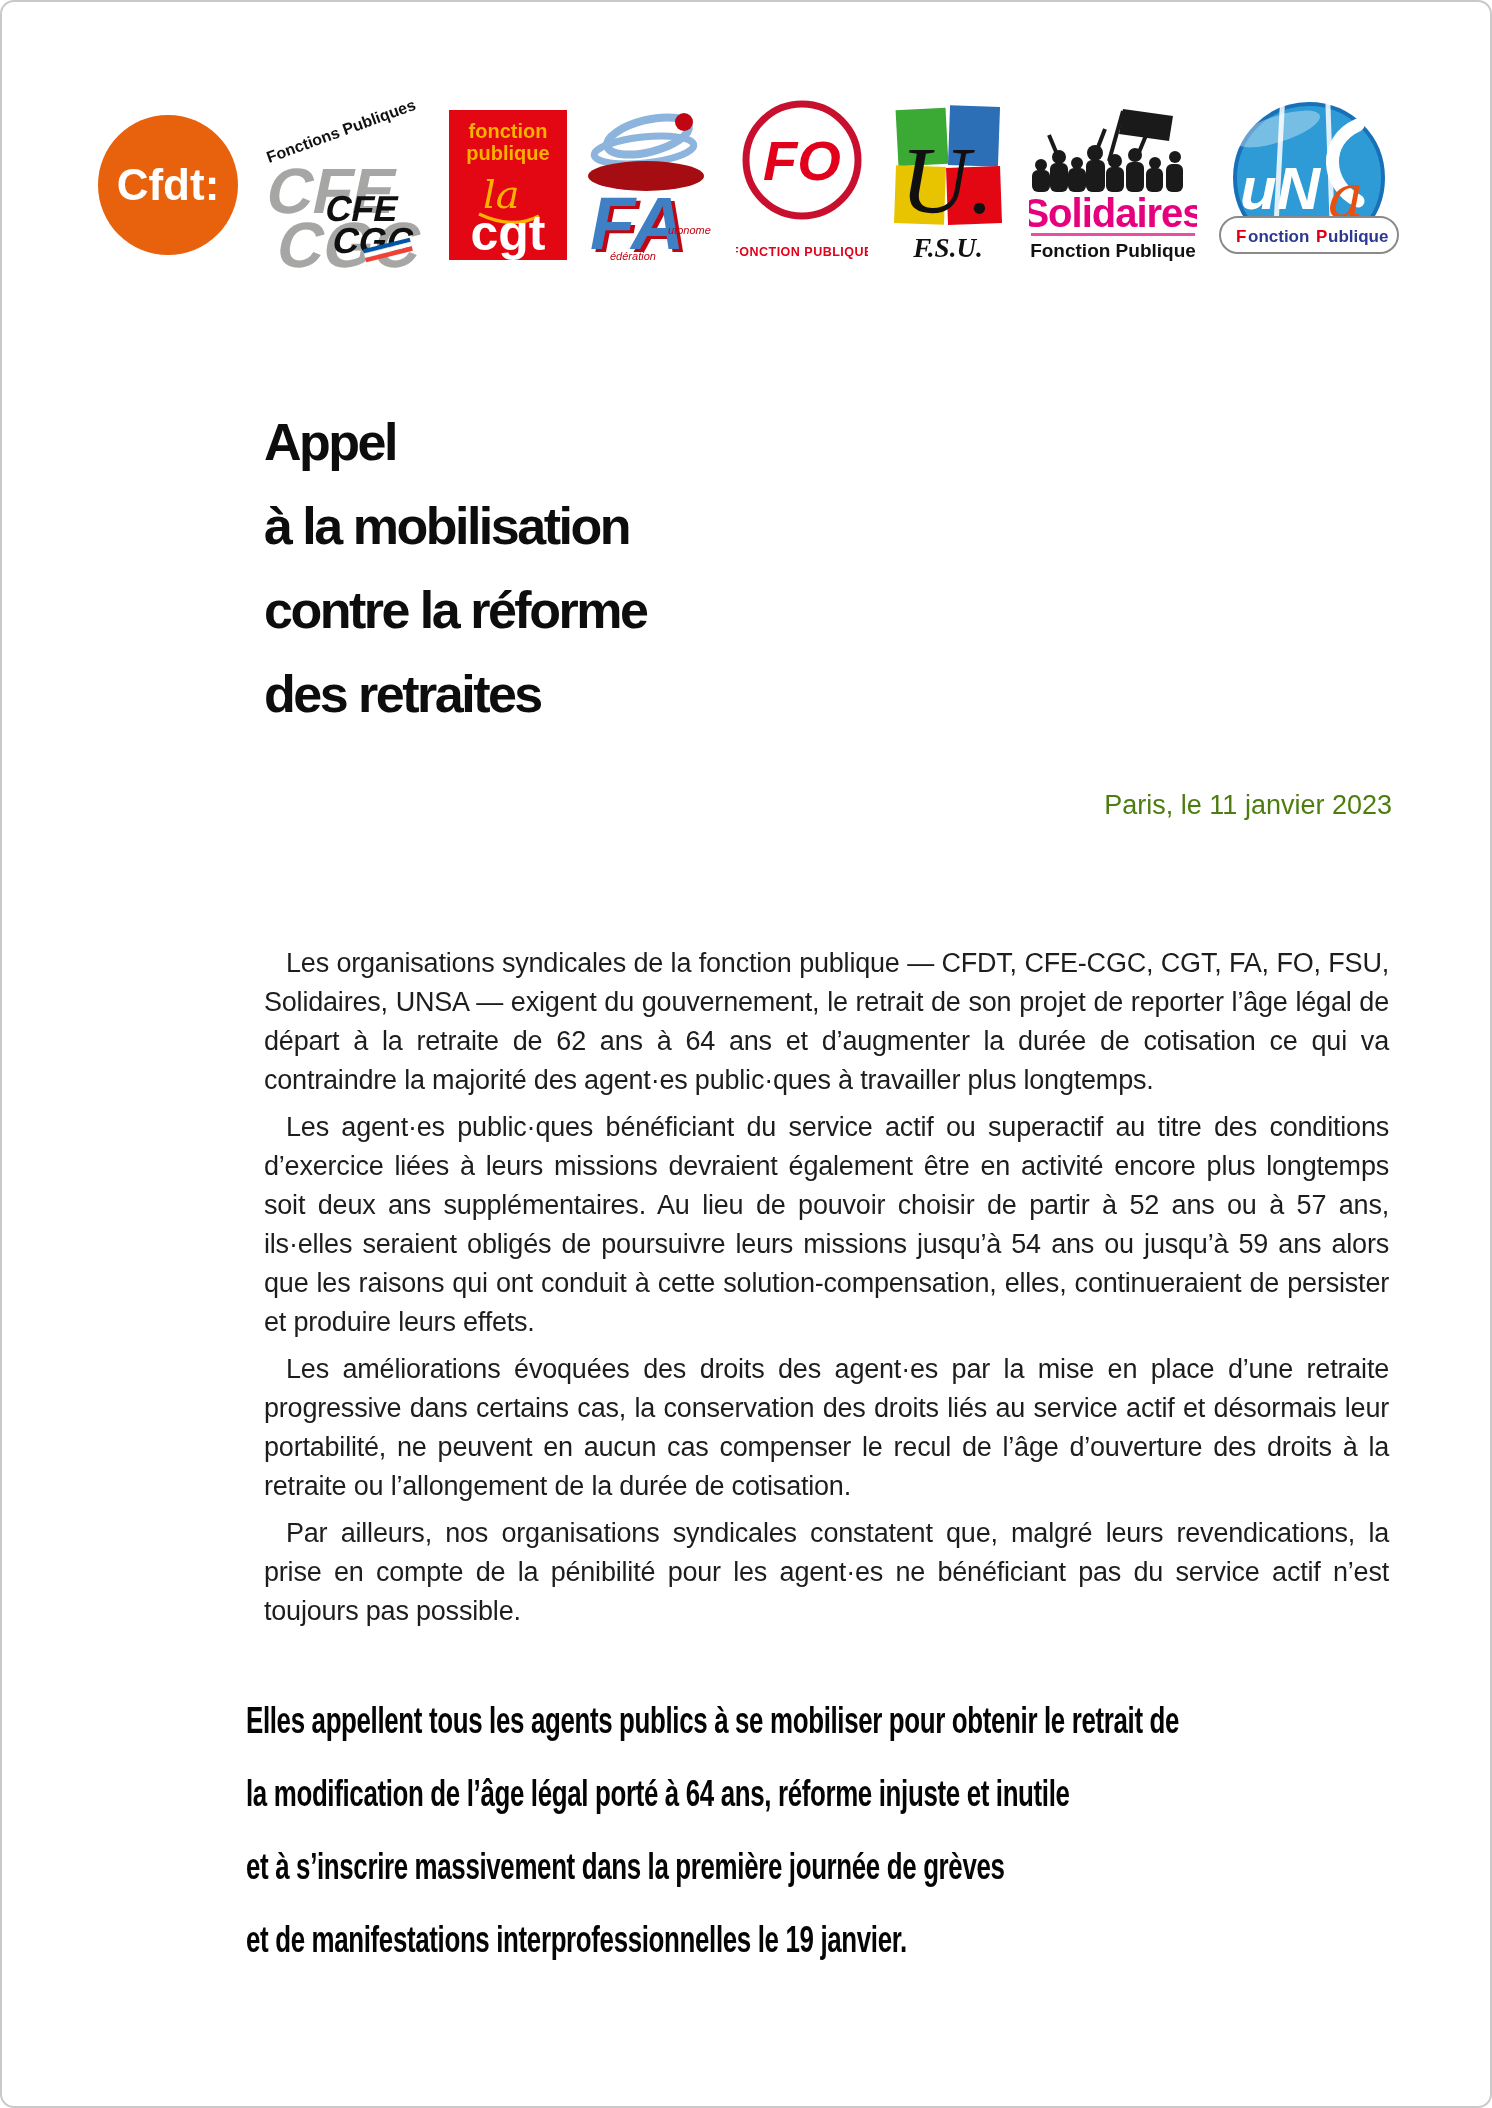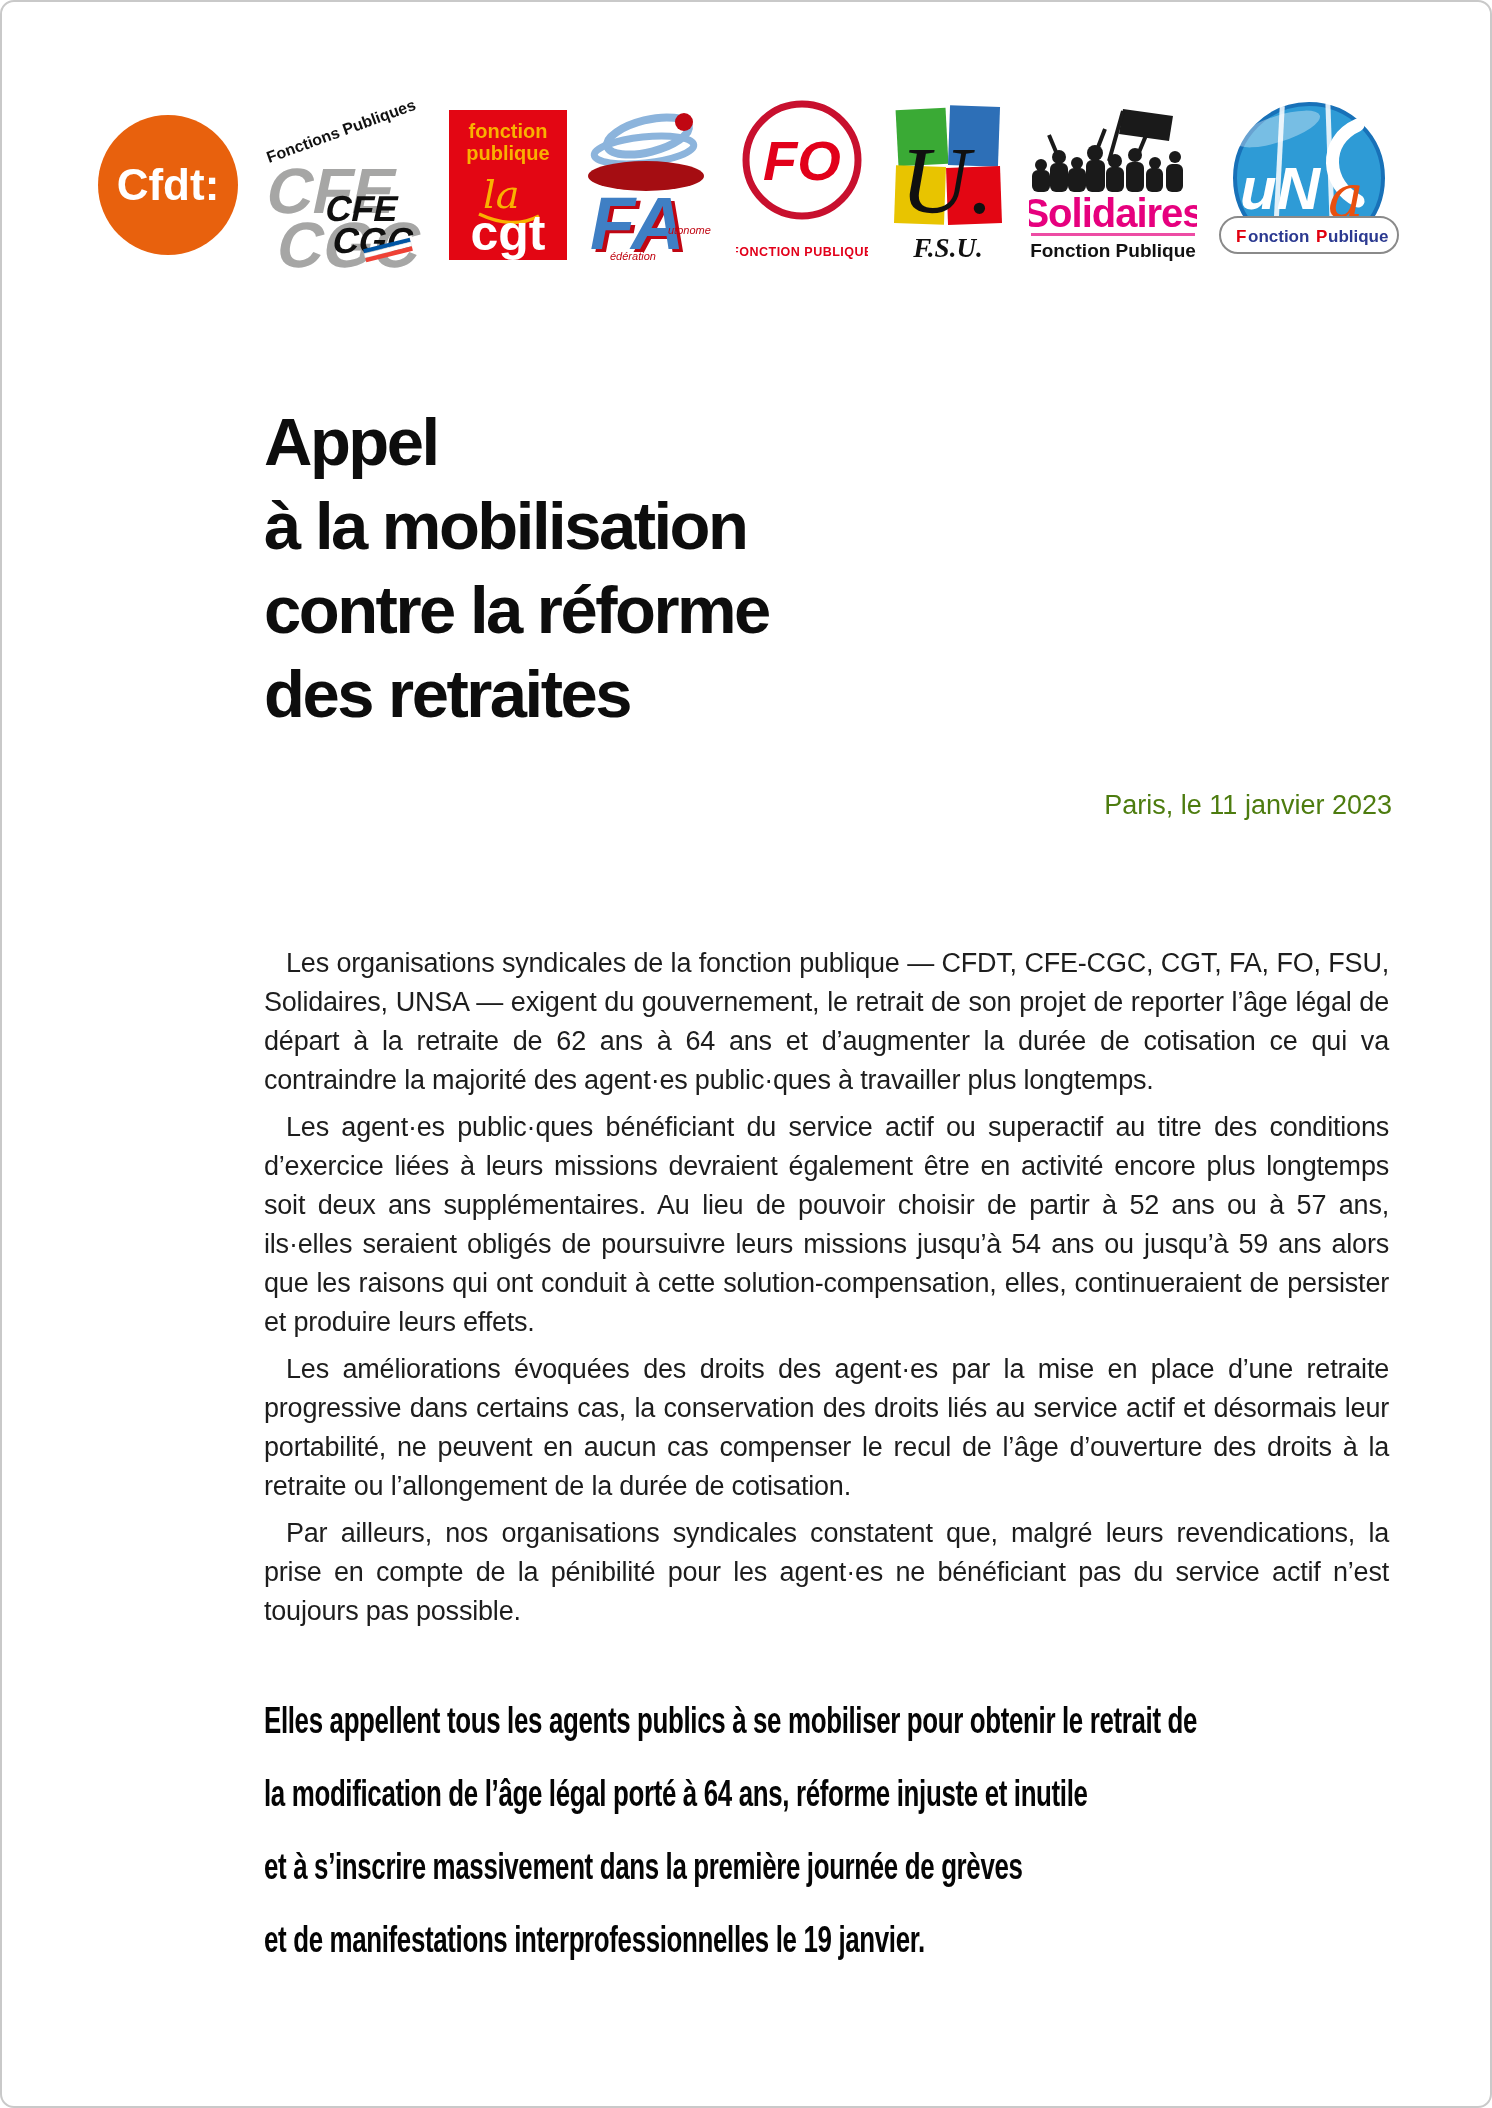--- a/index.html
+++ b/index.html
@@ -10,35 +10,35 @@
   }
   
   .logos-row{
     position:absolute;top:92px;left:96px;right:88px;height:182px;
     display:flex;justify-content:space-between;align-items:center;
   }
   .logo{display:block;}
   
   .title-block{
     position:absolute;left:262px;top:398px;
-    font-weight:700;font-size:67px;line-height:84px;letter-spacing:-2.5px;color:#0d0d0d;
+    font-weight:700;font-size:52px;line-height:84px;letter-spacing:-2.5px;color:#0d0d0d;
   }
   
   .date-line{
     position:absolute;right:98px;top:788px;font-size:27px;color:#4d7c0f;
   }
   
   .body-block{
     position:absolute;left:262px;top:942px;width:1130px;
     font-size:27px;line-height:39px;letter-spacing:-0.2px;text-align:justify;color:#1d1d1d;
   }
   .body-block p{margin:0 5px 8px 0;text-indent:22px;}
   
   .closing-block{
-    position:absolute;left:262px;top:1682px;width:1180px;
+    position:absolute;left:244px;top:1682px;width:1180px;
     font-weight:700;font-size:37px;line-height:73px;letter-spacing:-0.5px;color:#050505;
   }
   .closing-line{transform:scaleX(.70);transform-origin:left center;white-space:nowrap;}
 </style>
 </head>
 <body>
 
 <div class="page">
 
   <div class="logos-row">

